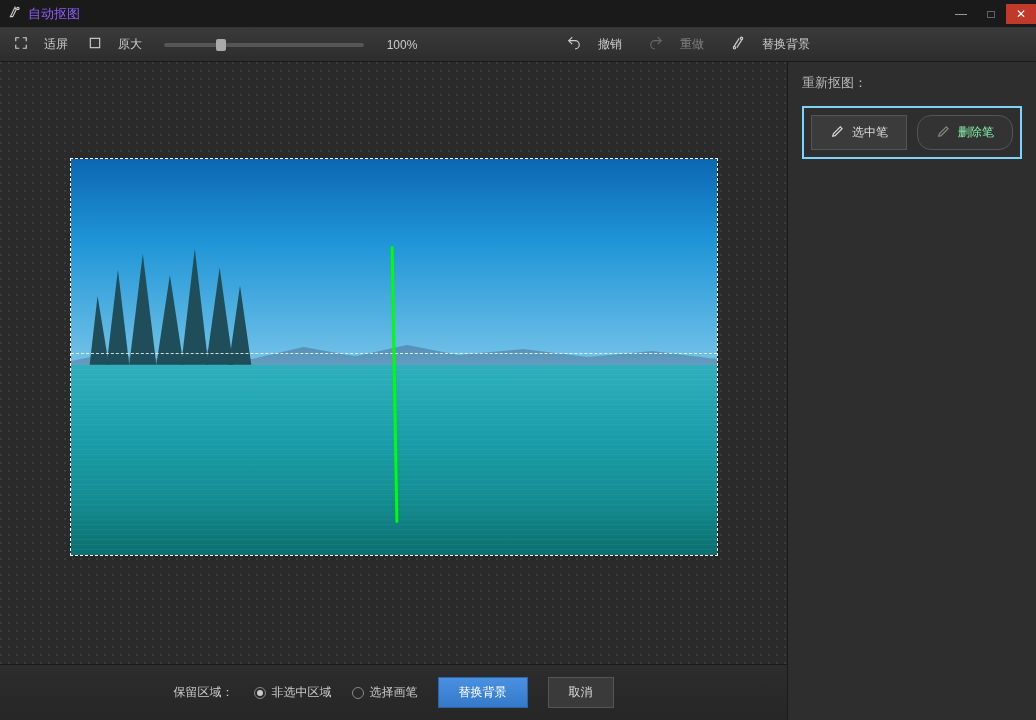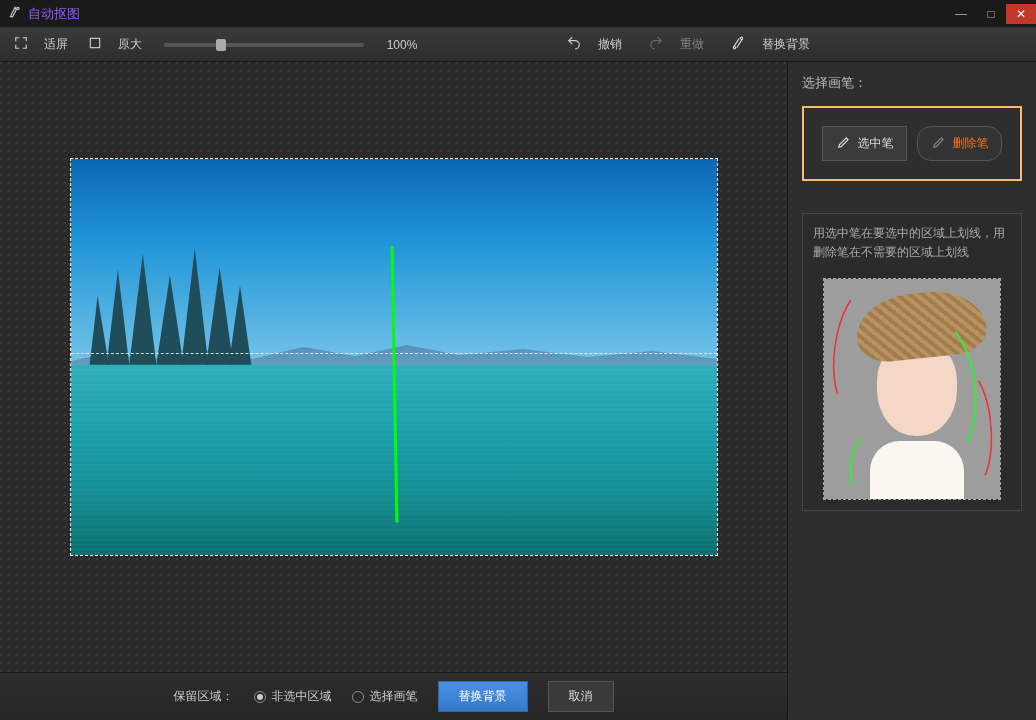--- a/index.html
+++ b/index.html
@@ -160,21 +160,21 @@
     pointer-events:none;
     border: none;
   }
   .marchants::before {
     content:""; position:absolute;
     left:0; right:0; top:49%; height:10px;
     border-top: 1px dashed rgba(255,255,255,.8);
   }
   
   .bottom-bar {
-    height:48px;
+    height:56px;
     background: linear-gradient(#2d2d2d,#262626);
     border-top:1px solid #1a1a1a;
     display:flex;
     align-items:center;
     justify-content:center;
     gap: 20px;
     color:#ccc;
   }
   .radio {
     display:inline-flex; align-items:center; gap:6px; cursor:pointer;
@@ -204,39 +204,39 @@
     width:248px;
     background:#2e2e2e;
     padding:12px 14px;
     color:#ccc;
     display:flex;
     flex-direction:column;
     gap:10px;
   }
   .side .group-label { color:#bbb; margin-bottom:4px; font-size: 13px; }
   .brush-box {
-    border: 2px solid #fdba74;
-    padding: 18px;
+    border: 2px solid #7dd3fc;
+    padding: 7px;
     display:flex;
     gap:10px;
   }
   .brush-btn {
     flex:1;
     text-align:center;
     padding: 8px 4px;
     background:#3b3b3b;
     border:1px solid #555;
     cursor:pointer;
     display:flex;
     align-items:center;
     justify-content:center;
     gap:6px;
     color:#ddd;
   }
-  .brush-btn:nth-child(2){ color:#f97316; background:#333;border-radius:14px; }
+  .brush-btn:nth-child(2){ color:#86efac; background:#333;border-radius:14px; }
   .hint {
     margin-top: 22px;
     background:#2b2b2b;
     border:1px solid #444;
     padding:10px;
   }
   .hint .hint-text{
     color:#aaa; line-height:1.6; font-size:12px;
   }
   .hint .example-img{
@@ -416,48 +416,34 @@
       <button class="btn primary">
         <span>替换背景</span>
       </button>
       <button class="btn">
         <span>取消</span>
       </button>
     </div>
   </div>
 
   <div class="side">
-    <div class="group-label">选择画笔：</div>
+    <div class="group-label">重新抠图：</div>
     <div class="brush-box">
       <div class="brush-btn">
         <span class="icon">
           <svg width="16" height="14" viewBox="0 0 24 24" fill="none" stroke="#ddd" stroke-width="2">
             <path d="M3 21l4-1 12-12-3-3L4 17z"></path>
           </svg>
         </span>
         <span>选中笔</span>
       </div>
       <div class="brush-btn">
         <span class="icon">
           <svg width="16" height="14" viewBox="0 0 24 24" fill="none" stroke="#888" stroke-width="2">
             <path d="M3 21l4-1 12-12-3-3L4 17z"></path>
           </svg>
         </span>
         <span>删除笔</span>
       </div>
     </div>
 
-    <div class="hint">
-      <div class="hint-text">用选中笔在要选中的区域上划线，用删除笔在不需要的区域上划线</div>
-      <div class="example-img">
-        <div class="ex-bg"></div>
-        <div class="ex-hair"></div>
-        <div class="ex-face"></div>
-        <div class="ex-hat"></div>
-        <div class="ex-body"></div>
-        <div class="ex-stroke ex-red1"></div>
-        <div class="ex-stroke ex-red2"></div>
-        <div class="ex-stroke ex-green1"></div>
-        <div class="ex-stroke ex-green2"></div>
-      </div>
-    </div>
   </div>
 </div>
 
 </body></html>

